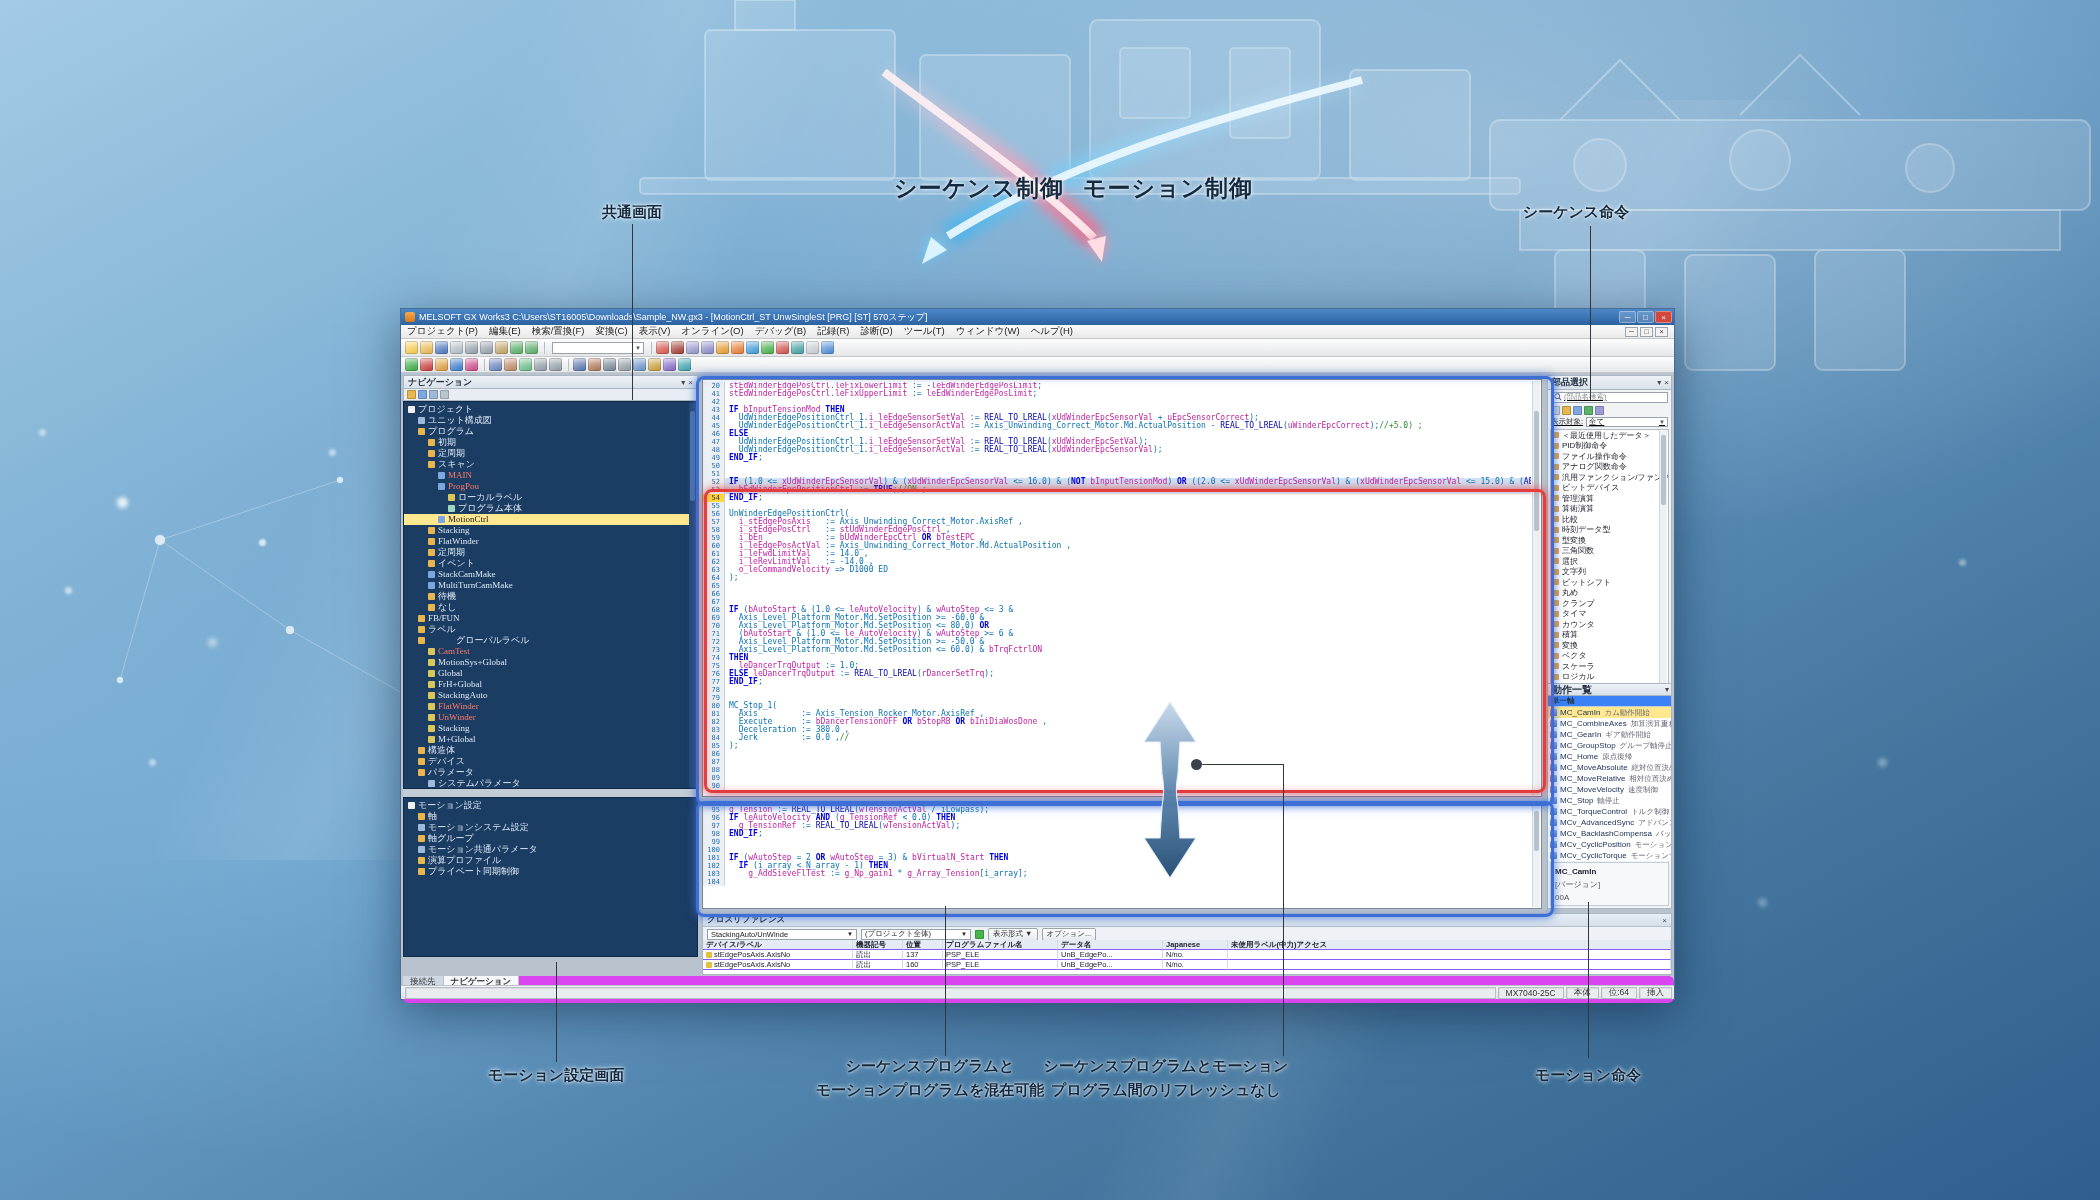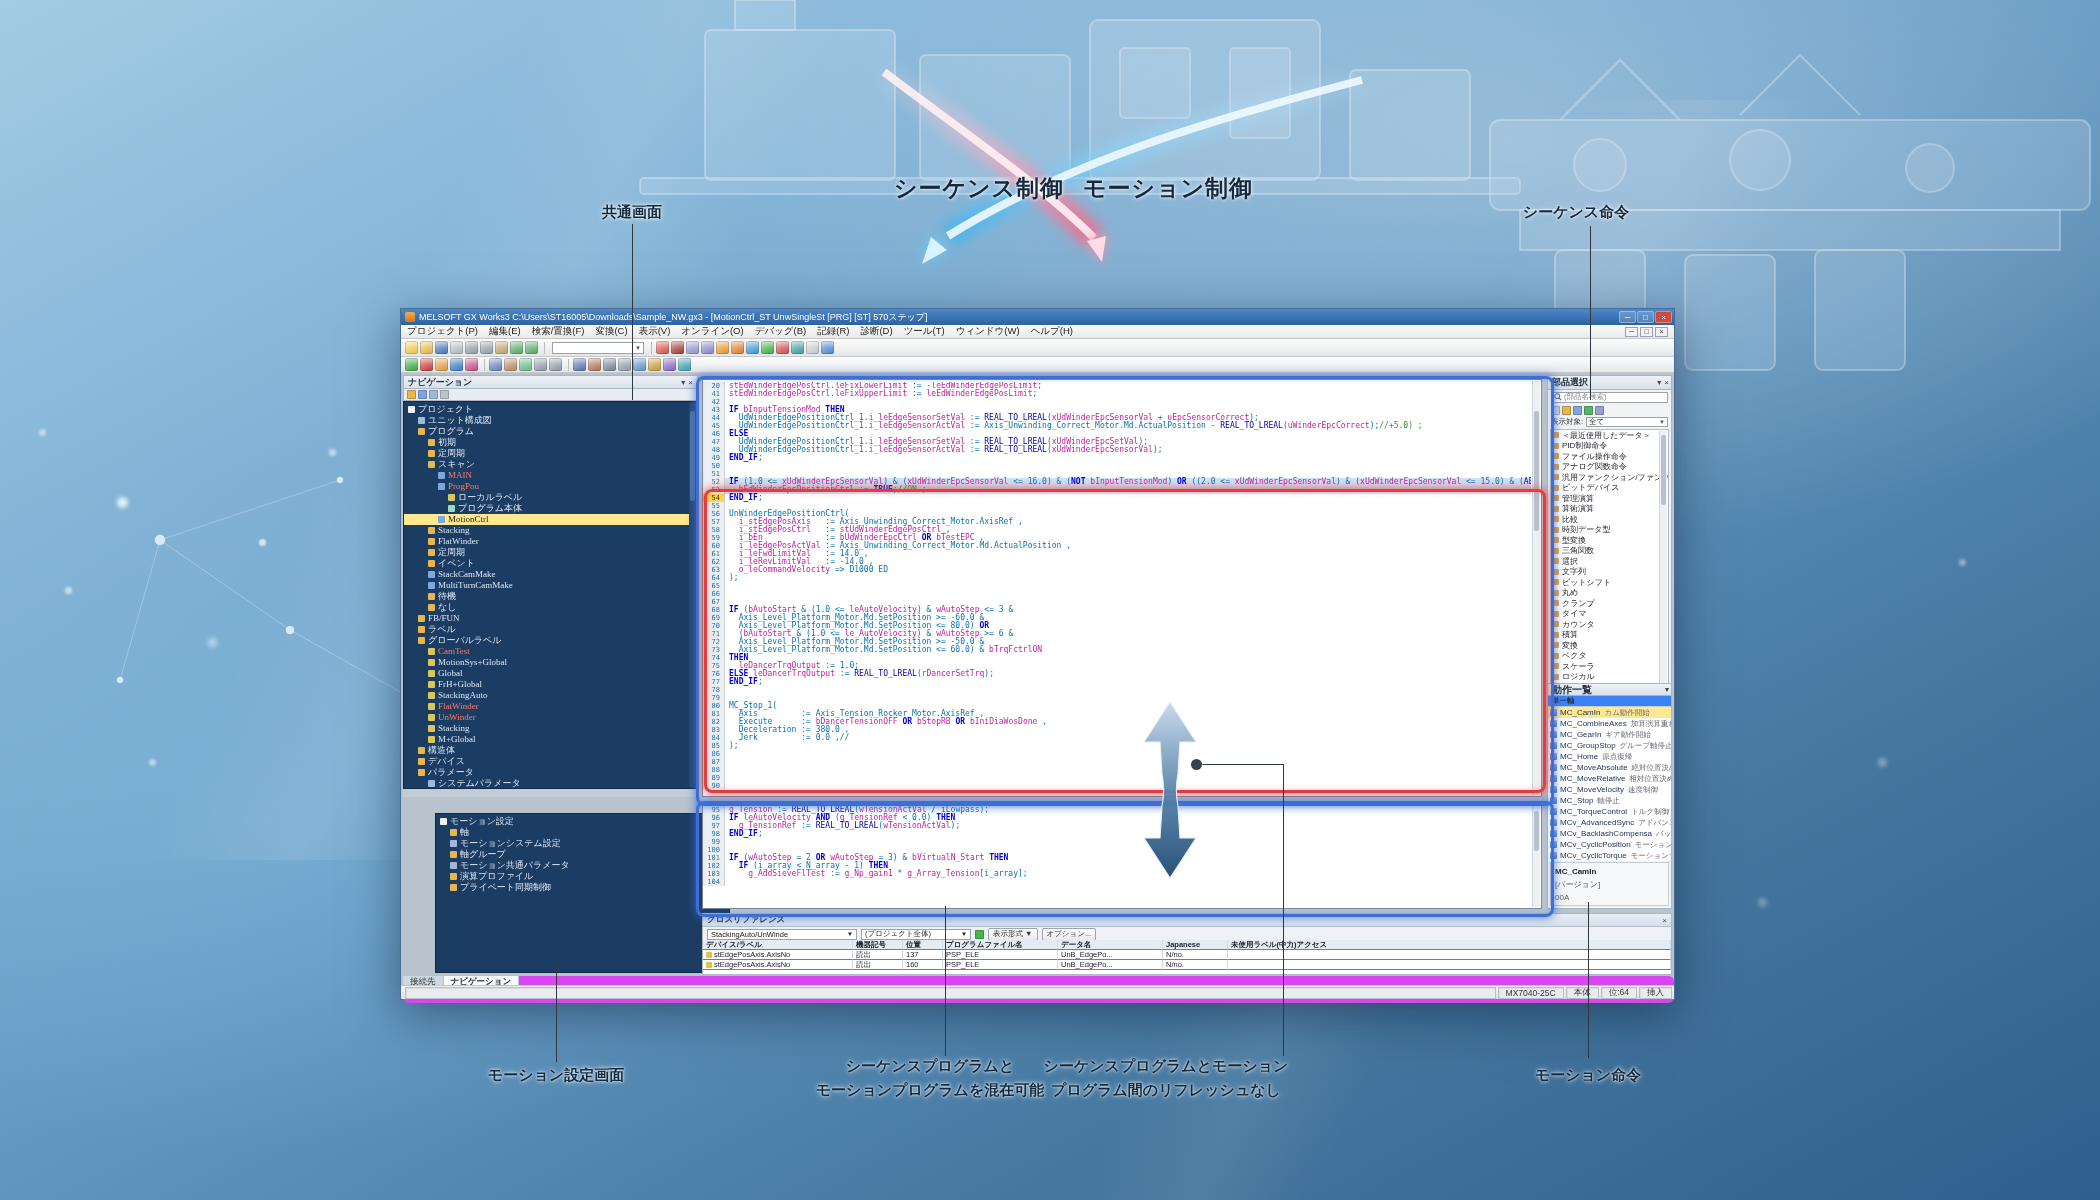--- a/index.html
+++ b/index.html
@@ -400,21 +400,21 @@
             <span class="tlabel">なし</span>
           </div>
           <div class="trow" style="padding-left: 14px;">
             <span class="tic tic-folder"></span>
             <span class="tlabel">FB/FUN</span>
           </div>
           <div class="trow" style="padding-left: 14px;">
             <span class="tic tic-folder"></span>
             <span class="tlabel">ラベル</span>
           </div>
-          <div class="trow" style="padding-left: 14px;">
+          <div class="trow" style="padding-left: 14px; gap: 28px;">
             <span class="tic tic-folder"></span>
             <span class="tlabel">グローバルラベル</span>
           </div>
           <div class="trow tred" style="padding-left: 24px;">
             <span class="tic tic-label"></span>
             <span class="tlabel">CamTest</span>
           </div>
           <div class="trow" style="padding-left: 24px;">
             <span class="tic tic-label"></span>
             <span class="tlabel">MotionSys+Global</span>
@@ -462,21 +462,21 @@
           <div class="trow" style="padding-left: 24px;">
             <span class="tic tic-unit"></span>
             <span class="tlabel">システムパラメータ</span>
           </div>
         </div>
       <div class="vscroll">
           <div class="vthumb" style="top:8px;height:90px;"></div>
         </div>
     </div>
     <div class="splitter" style="left:2px;top:480px;width:295px;height:8px;"></div>
-    <div class="darkpanel" id="motion-panel" style="left:2px;top:504px;width:295px;height:160px;margin-left:32px;">
+    <div class="darkpanel" id="motion-panel" style="left:2px;top:488px;width:295px;height:160px;">
       <div id="motion-tree" style="padding:2px 0 0 0;">
           <div class="trow" style="padding-left: 4px;">
             <span class="tic tic-root"></span>
             <span class="tlabel">モーション設定</span>
           </div>
           <div class="trow" style="padding-left: 14px;">
             <span class="tic tic-folder"></span>
             <span class="tlabel">軸</span>
           </div>
           <div class="trow" style="padding-left: 14px;">
@@ -580,21 +580,21 @@
         </div>
       <div class="vscroll light">
           <div class="vthumb" style="top:6px;height:40px;"></div>
         </div>
     </div>
 
     <div class="frame f-blue" style="left:295px;top:67px;width:852px;height:424px;"></div>
     <div class="frame f-red" style="left:303px;top:180px;width:836px;height:298px;"></div>
     <div class="frame f-blue" style="left:295px;top:492px;width:852px;height:110px;"></div>
 
-    <div class="lightpanel" style="left:1146px;top:66px;width:125px;height:376px;">
+    <div class="lightpanel" style="left:1146px;top:66px;width:125px;height:376px;text-decoration:underline;">
       <div class="dockhead" style="left:0;top:0;width:125px;border-left:none;border-right:none;border-top:none;">
         <span>部品選択</span>
         <span class="hicons">
             <span>▾</span>
             <span>×</span>
           </span>
       </div>
       <div class="pp-row pp-search" style="margin-top:14px;">
         <div class="searchbox">
           <svg width="8" height="8" viewBox="0 0 10 10" style="margin-right:2px;flex:none;">

